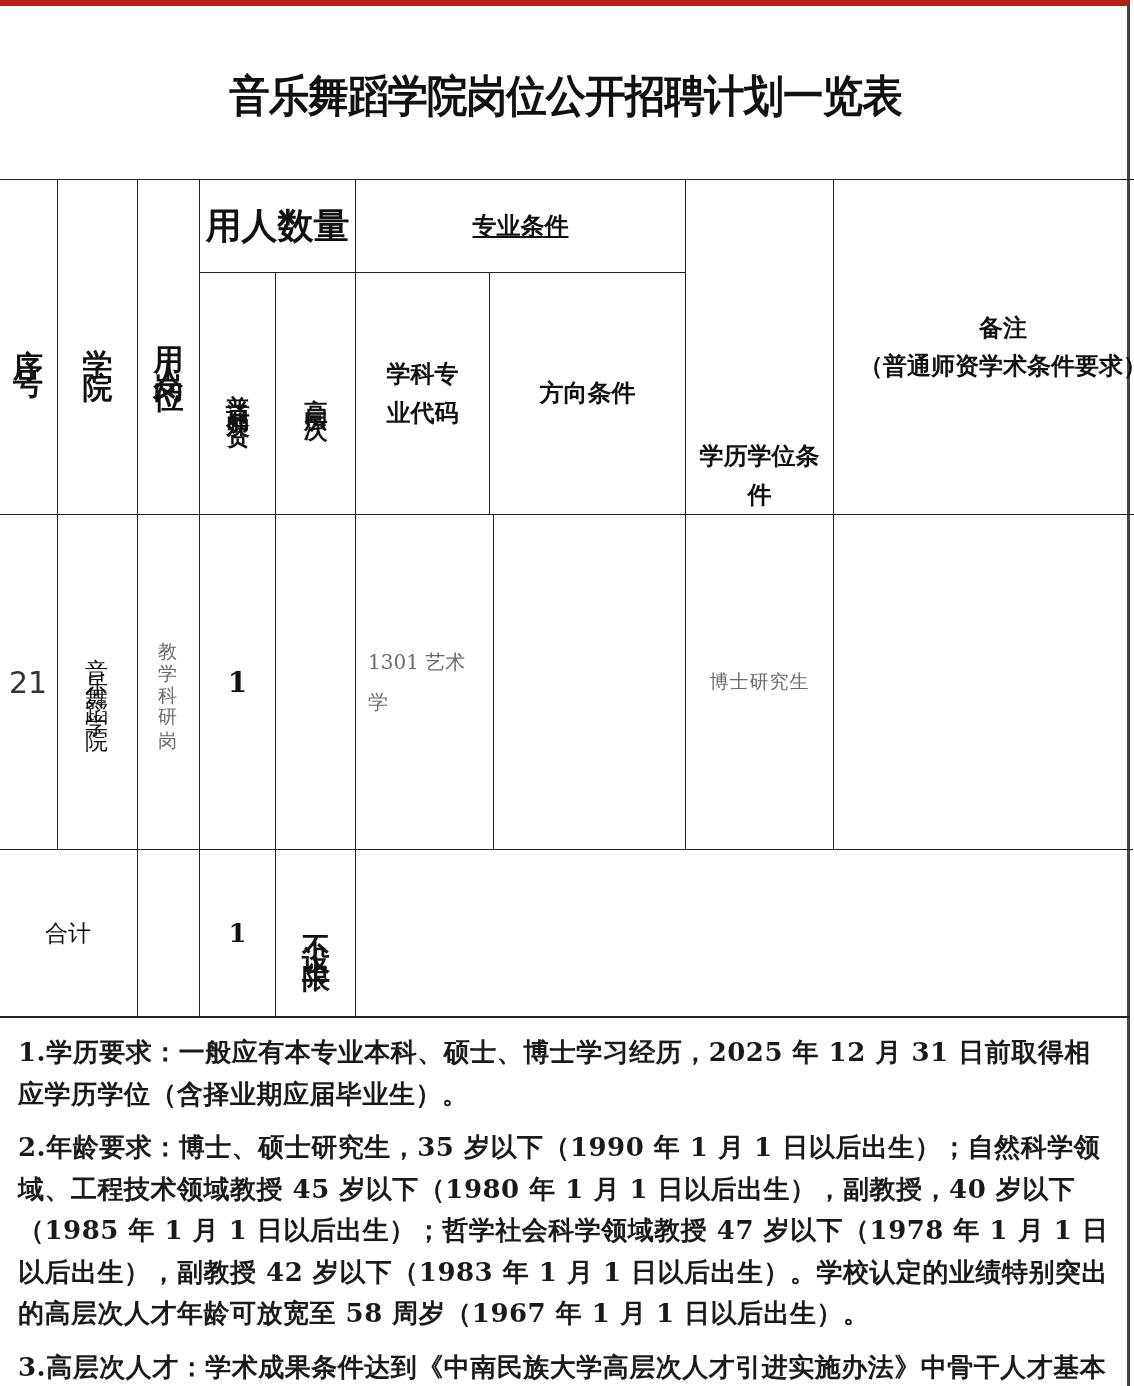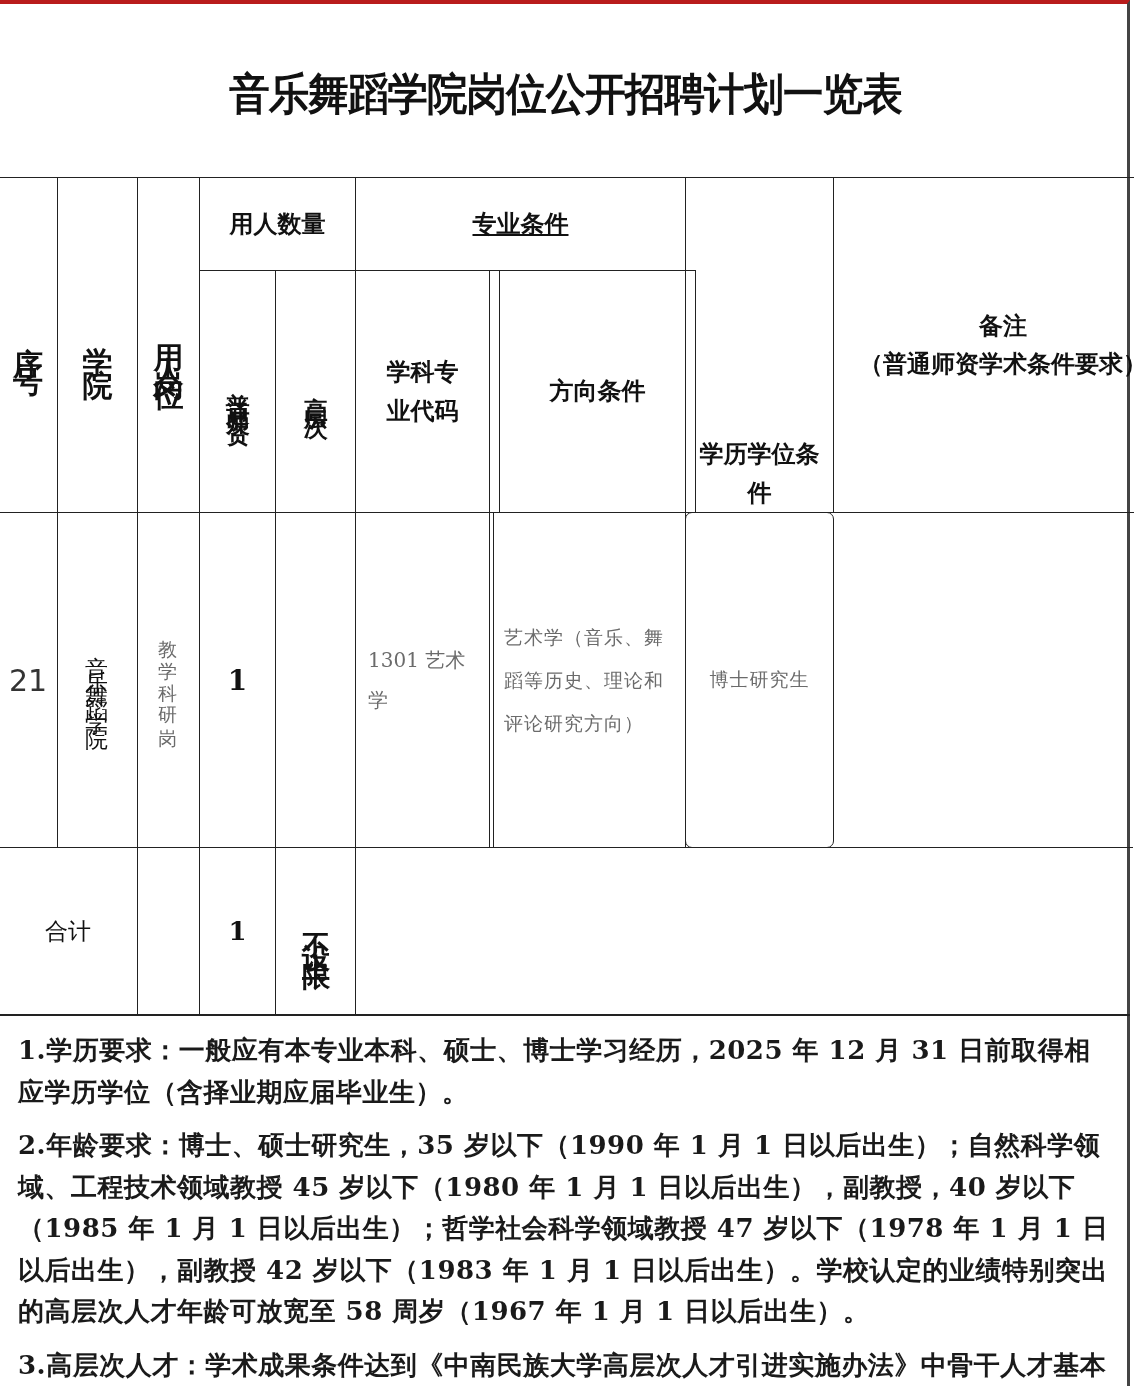--- a/index.html
+++ b/index.html
@@ -1,19 +1,19 @@
 <!DOCTYPE html>
 <html><head>
 <meta charset="utf-8">
 <style>
   html, body { margin: 0; padding: 0; background: #ffffff; }
   body { width: 1134px; height: 1386px; position: relative; overflow: hidden;
          font-family: "DejaVu Sans", sans-serif; color: #111; }
   .page { position: absolute; left: 0; top: 0; width: 1130px; height: 1386px;
-          border-right: 3px solid #444; border-top: 4px solid #b91c1c; box-sizing: border-box; }
+          border-right: 3px solid #444; border-top: 6px solid #b91c1c; box-sizing: border-box; }
   .title-box { position: absolute; left: 0; top: 0; width: 1130px; height: 173px;
                display: flex; align-items: center; justify-content: center; }
   .title { font-family: "DejaVu Serif", serif; font-size: 44px; font-weight: bold;
            letter-spacing: -1px; color: #111; transform: scaleX(0.92); margin-top: 8px; }
   .cell { position: absolute; box-sizing: border-box; border: 1.5px solid #222;
           display: flex; align-items: center; justify-content: center; text-align: center; }
   .hdr { font-weight: bold; font-size: 24px; line-height: 1.6; }
   .vert { writing-mode: vertical-rl; text-orientation: upright; letter-spacing: 2px; }
   .v-big { font-size: 30px; font-weight: bold; letter-spacing: 22px; }
   .v-mid { font-size: 24px; font-weight: bold; letter-spacing: 10px; }
@@ -36,36 +36,36 @@
 
   <div class="cell hdr" style="left:-2px;top:173px;width:60px;height:336px;">
     <span class="vert v-big">序号</span>
   </div>
   <div class="cell hdr" style="left:57px;top:173px;width:81px;height:336px;">
     <span class="vert v-big">学院</span>
   </div>
   <div class="cell hdr" style="left:137px;top:173px;width:63px;height:336px;">
     <span class="vert v-big" style="letter-spacing:12px;">用人岗位</span>
   </div>
-  <div class="cell hdr" style="left:199px;top:173px;width:157px;height:94px;font-size:24px;">
+  <div class="cell hdr" style="left:199px;top:173px;width:157px;height:94px;font-size:36px;">
     <span>用人数量</span>
   </div>
   <div class="cell hdr" style="left:199px;top:266px;width:77px;height:243px;">
     <span class="vert v-mid">普通师资</span>
   </div>
   <div class="cell hdr" style="left:275px;top:266px;width:81px;height:243px;">
     <span class="vert v-mid">高层次</span>
   </div>
   <div class="cell hdr" style="left:355px;top:173px;width:331px;height:94px;text-decoration:underline;">
     <span>专业条件</span>
   </div>
   <div class="cell hdr" style="left:355px;top:266px;width:135px;height:243px;padding:0 24px;">
     <span>学科专业代码</span>
   </div>
-  <div class="cell hdr" style="left:499px;top:266px;width:197px;height:243px;">
+  <div class="cell hdr" style="left:489px;top:266px;width:197px;height:243px;">
     <span>方向条件</span>
   </div>
   <div class="cell hdr" style="left:685px;top:173px;width:149px;height:336px;padding:0 8px;align-items:flex-end;">
     <span>学历学位条件</span>
   </div>
   <div class="cell hdr" style="left:833px;top:173px;width:340px;height:336px;flex-direction:column;padding:0 14px;">
     <span>备注</span>
     <span>（普通师资学术条件要求）</span>
   </div>
 
@@ -80,24 +80,21 @@
   </div>
   <div class="cell body-txt" style="left:199px;top:508px;width:77px;height:336px;font-size:28px;font-weight:bold;">
     <span>1</span>
   </div>
   <div class="cell" style="left:275px;top:508px;width:81px;height:336px;">
     <span></span>
   </div>
   <div class="cell light" style="left:355px;top:508px;width:139px;height:336px;font-size:20px;line-height:40px;justify-content:flex-start;text-align:left;padding:0 10px 0 12px;">
     <span>1301 艺术学</span>
   </div>
-  <div class="cell light" style="left:489px;top:508px;width:197px;height:336px;font-size:19px;line-height:43px;justify-content:flex-start;text-align:left;padding:0 12px 0 14px;letter-spacing:1px;">
-    <span>艺术学（音乐、舞蹈等历史、理论和评论研究方向）</span>
-  </div>
-  <div class="cell light" style="left:685px;top:508px;width:149px;height:336px;font-size:19px;letter-spacing:1px;border-radius:7px;">
+  <div class="cell light" style="left:685px;top:508px;width:149px;height:336px;font-size:19px;letter-spacing:1px;">
     <span>博士研究生</span>
   </div>
 
   <div class="cell" style="left:-2px;top:843px;width:140px;height:168px;font-size:23px;">
     <span>合计</span>
   </div>
   <div class="cell" style="left:137px;top:843px;width:63px;height:168px;"></div>
   <div class="cell body-txt" style="left:199px;top:843px;width:77px;height:168px;font-size:26px;font-weight:bold;">
     <span>1</span>
   </div>

